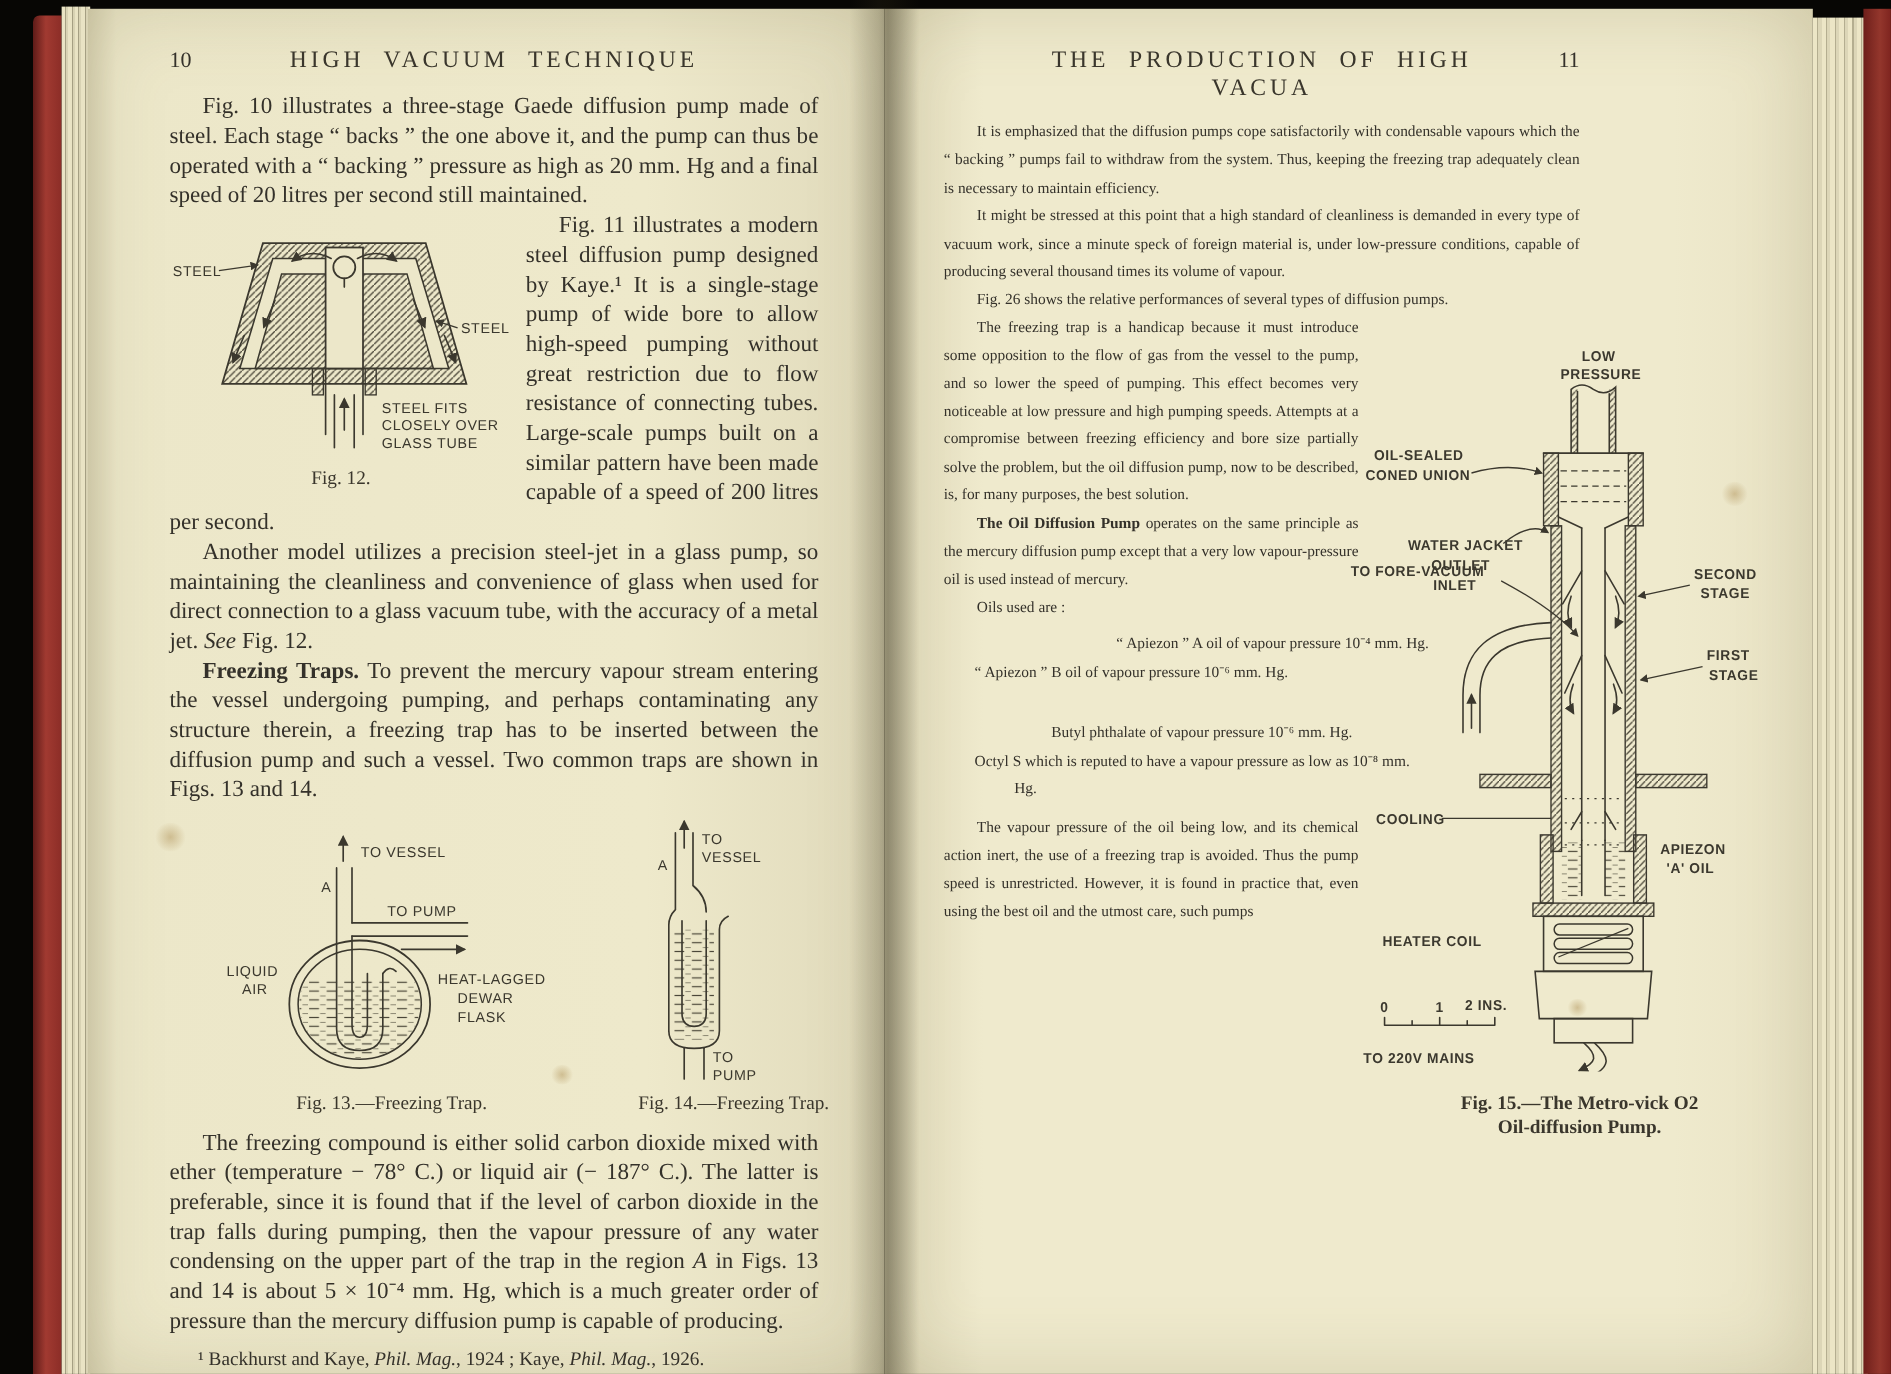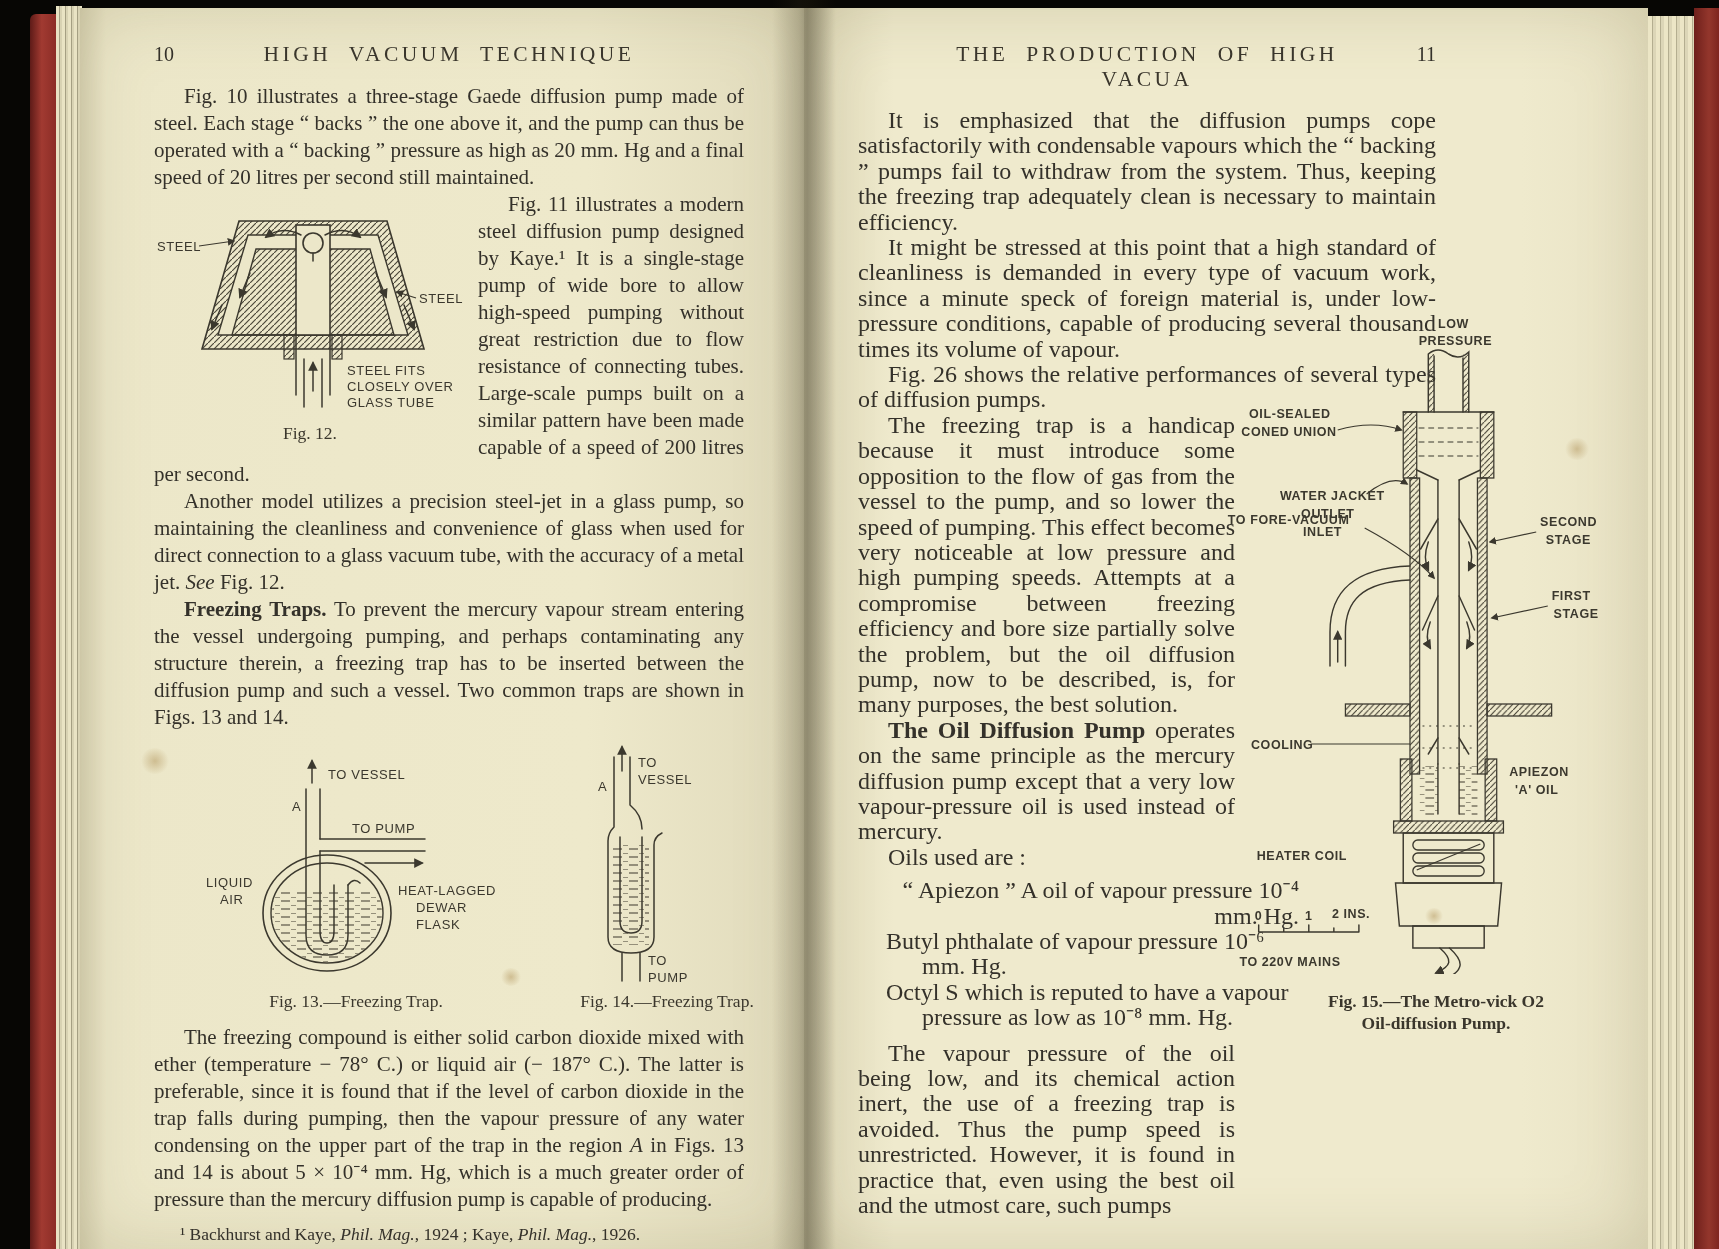--- a/index.html
+++ b/index.html
@@ -23,21 +23,21 @@
       background:linear-gradient(90deg,rgba(58,52,30,0) 0,rgba(58,52,30,.22) 42%,rgba(40,35,18,.32) 55%,rgba(58,52,30,0) 100%);}
   
   .inner-l{padding:34px 60px 0 74px;}
   .inner-r{padding:34px 0 0 54px;position:relative;}
   .headrow{display:grid;grid-template-columns:70px 1fr 70px;align-items:baseline;margin-bottom:16px;}
   .headrow .title{text-align:center;font-size:21.5px;letter-spacing:3.5px;word-spacing:9px;color:#3a362c;}
   .headrow .pno{font-size:20px;}
   .pno.r{text-align:right;}
   .para{margin:0;text-align:justify;}
   .pl .para{font-size:21px;line-height:27px;width:590px;}
-  .pr .para{font-size:24px;line-height:25.4px;width:578px;}
+  .pr .para{font-size:14px;line-height:25.4px;width:578px;}
   .pr .narrow .para{width:377px;}
   .indent{text-indent:30px;}
   .it{font-style:italic;}
   .lead{font-weight:bold;}
   .fnote{font-size:17.5px;line-height:22px;width:590px;margin-top:10px;text-indent:26px;}
   
   .fig12{float:left;width:312px;margin:8px 12px 2px 0;}
   .caption{font-size:17.5px;text-align:center;color:#3a362c;margin-top:2px;}
   .trapsrow{display:flex;align-items:flex-end;padding-left:46px;margin-top:10px;clear:both;}
   .figblock13{width:312px;}
@@ -183,21 +183,22 @@
     <p class="para indent">It is emphasized that the diffusion pumps cope satisfactorily with condensable vapours which the “ backing ” pumps fail to withdraw from the system.  Thus, keeping the freezing trap adequately clean is necessary to maintain efficiency.</p>
     <p class="para indent">It might be stressed at this point that a high standard of cleanliness is demanded in every type of vacuum work, since a minute speck of foreign material is, under low-pressure conditions, capable of producing several thousand times its volume of vapour.</p>
     <p class="para indent">Fig. 26 shows the relative performances of several types of diffusion pumps.</p>
 
     <div class="narrow">
       <p class="para indent">The freezing trap is a handicap because it must introduce some opposition to the flow of gas from the vessel to the pump, and so lower the speed of pumping.  This effect becomes very noticeable at low pressure and high pumping speeds.  Attempts at a compromise between freezing efficiency and bore size partially solve the problem, but the oil diffusion pump, now to be described, is, for many purposes, the best solution.</p>
       <p class="para indent"><b class="lead">The Oil Diffusion Pump</b><span> operates on the same principle as the mercury diffusion pump except that a very low vapour-pressure oil is used instead of mercury.</span></p>
       <p class="para indent">Oils used are :</p>
       <div class="oils" style="margin:8px 0 10px">
         <div class="para" style="text-align:right;padding-left:64px;text-indent:-36px;">“ Apiezon ” A oil of vapour pressure 10⁻⁴ mm. Hg.</div>
-        <div class="para" style="text-align:left;padding-left:64px;text-indent:-36px;">Butyl phthalate of vapour pressure 10⁻⁶ mm. Hg.</div>
+        <div class="para" style="text-align:left;padding-left:64px;text-indent:-36px;">“ Apiezon ” B oil of vapour pressure 10⁻⁶ mm. Hg.</div>
+        <div class="para" style="text-align:center;padding-left:64px;text-indent:-36px;margin-top:30px;">Butyl phthalate of vapour pressure 10⁻⁶ mm. Hg.</div>
         <div class="para" style="text-align:left;padding-left:64px;text-indent:-36px;">Octyl S which is reputed to have a vapour pressure as low as 10⁻⁸ mm. Hg.</div>
       </div>
       <p class="para indent">The vapour pressure of the oil being low, and its chemical action inert, the use of a freezing trap is avoided.  Thus the pump speed is unrestricted.  However, it is found in practice that, even using the best oil and the utmost care, such pumps</p>
     </div>
 
     <div class="fig15">
       <svg width="424" height="660" viewBox="0 0 440 660" preserveAspectRatio="none">
 
         <rect x="212" y="40" width="6" height="58" fill="url(#hx)"></rect>
         <rect x="248" y="40" width="6" height="58" fill="url(#hx)"></rect>

